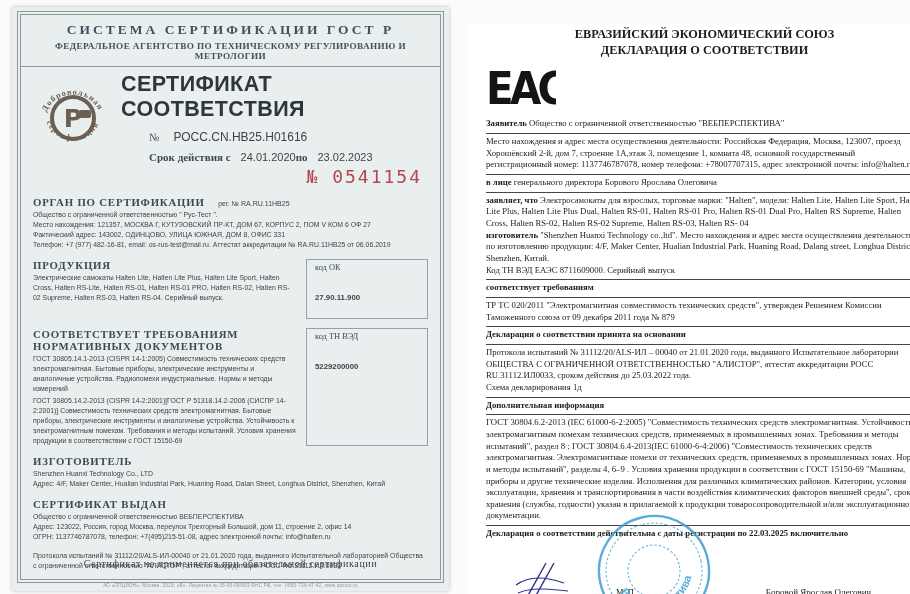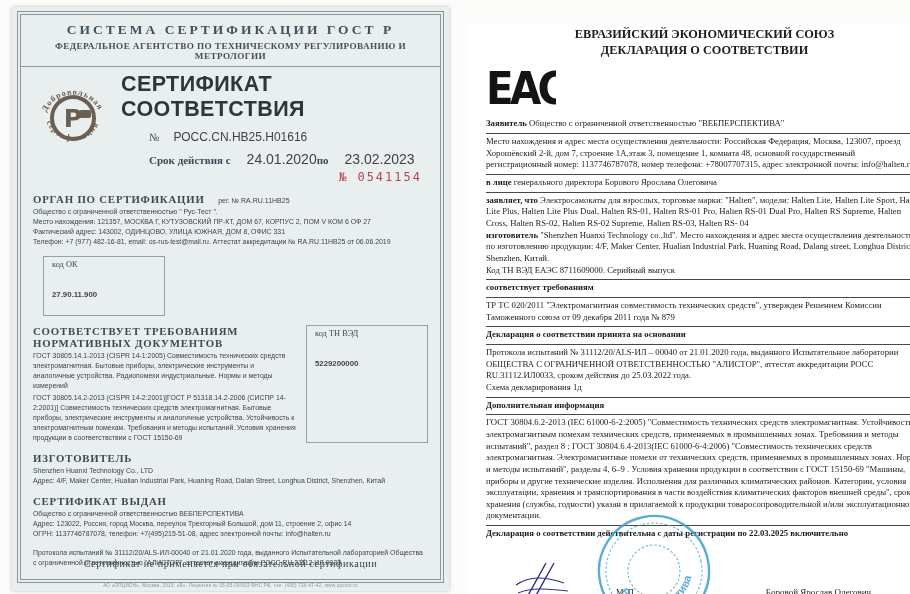--- a/index.html
+++ b/index.html
@@ -16,23 +16,23 @@
   .ld-content{padding:0 12px;position:relative;height:500px;}
   .ld-titleblock{display:flex;margin-top:5px;}
   .rst-logo{flex:0 0 80px;}
   .ld-titlecol{flex:1;padding-left:8px;}
   .ld-title{font-size:21.5px;font-weight:bold;color:#2e3639;letter-spacing:.4px;}
   .ld-numrow{margin:8px 0 0 28px;display:flex;align-items:baseline;}
   .ld-numrow .lbl{font-family:"Liberation Serif",serif;font-size:11px;color:#3c4a54;}
   .ld-numrow .val{font-size:12px;color:#3f4347;margin-left:14px;}
   .ld-validrow{margin:7px 0 0 28px;display:flex;align-items:baseline;text-align:center;}
   .ld-validrow .lbl{font-family:"Liberation Serif",serif;font-weight:bold;font-size:11px;color:#3c4a54;}
-  .ld-validrow .dt{font-size:14px;color:#3f4347;margin-left:16px;}
+  .ld-validrow .dt{font-size:11px;color:#3f4347;margin-left:10px;}
   .ld-validrow .po{font-family:"Liberation Serif",serif;font-weight:bold;font-size:11px;color:#3c4a54;}
-  .ld-blanknum{text-align:right;margin:3px 6px 0 0;font-family:"DejaVu Sans Mono",monospace;font-size:12px;letter-spacing:2px;color:#b5454f;}
+  .ld-blanknum{text-align:right;margin:3px 6px 0 0;font-family:"DejaVu Sans Mono",monospace;font-size:18px;letter-spacing:2px;color:#b5454f;}
   .ld-sec{margin-top:9px;}
   .ld-h{font-family:"Liberation Serif",serif;font-weight:bold;font-size:10.8px;letter-spacing:.8px;color:#3c4a54;}
   .ld-h .reg{font-family:"Liberation Sans",sans-serif;font-weight:normal;font-size:7px;letter-spacing:0;color:#3f4347;margin-left:10px;}
   .ld-body{font-size:6.9px;line-height:1.45;color:#3f4347;margin-top:2px;}
   .ld-row{display:flex;align-items:stretch;}
   .ld-main{flex:1;}
   .code-box{flex:0 0 104px;border:1px solid #97a0a4;margin-left:10px;padding:3px 8px 16px;}
   .code-box .cl{font-family:"Liberation Serif",serif;font-size:8.4px;color:#3c4a54;}
   .code-box .cv{font-size:7.8px;font-weight:bold;color:#3f4347;margin-top:21px;}
   .ld-footer{text-align:center;font-family:"Liberation Serif",serif;font-size:10px;letter-spacing:.6px;color:#3b4348;position:absolute;left:0;right:0;bottom:3px;}
@@ -106,20 +106,24 @@
             </div>
             <div class="ld-body">
               <div>Общество с ограниченной ответственностью " Рус-Тест ".</div>
               <div>Место нахождения: 121357, МОСКВА Г, КУТУЗОВСКИЙ ПР-КТ, ДОМ 67, КОРПУС 2, ПОМ V КОМ 6 ОФ 27</div>
               <div>Фактический адрес: 143002, ОДИНЦОВО, УЛИЦА ЮЖНАЯ, ДОМ 8, ОФИС 331</div>
               <div>Телефон: +7 (977) 482-16-81, email: os-rus-test@mail.ru. Аттестат аккредитации № RA.RU.11НВ25 от 06.06.2019</div>
             </div>
           </div>
 
           <div class="ld-sec ld-row">
+            <div class="ld-main">
+              <div class="ld-h">ПРОДУКЦИЯ</div>
+              <div class="ld-body">Электрические самокаты Halten Lite, Halten Lite Plus, Halten Lite Sport, Halten Cross, Halten RS-Lite, Halten RS-01, Halten RS-01 PRO, Halten RS-02, Halten RS-02 Supreme, Halten RS-03, Halten RS-04. Серийный выпуск.</div>
+            </div>
             <div class="code-box">
               <div class="cl">код ОК</div>
               <div class="cv">27.90.11.900</div>
             </div>
           </div>
 
           <div class="ld-sec ld-row">
             <div class="ld-main">
               <div class="ld-h">СООТВЕТСТВУЕТ ТРЕБОВАНИЯМ НОРМАТИВНЫХ ДОКУМЕНТОВ</div>
               <div class="ld-body">ГОСТ 30805.14.1-2013 (CISPR 14-1:2005) Совместимость технических средств электромагнитная. Бытовые приборы, электрические инструменты и аналогичные устройства. Радиопомехи индустриальные. Нормы и методы измерений</div>

